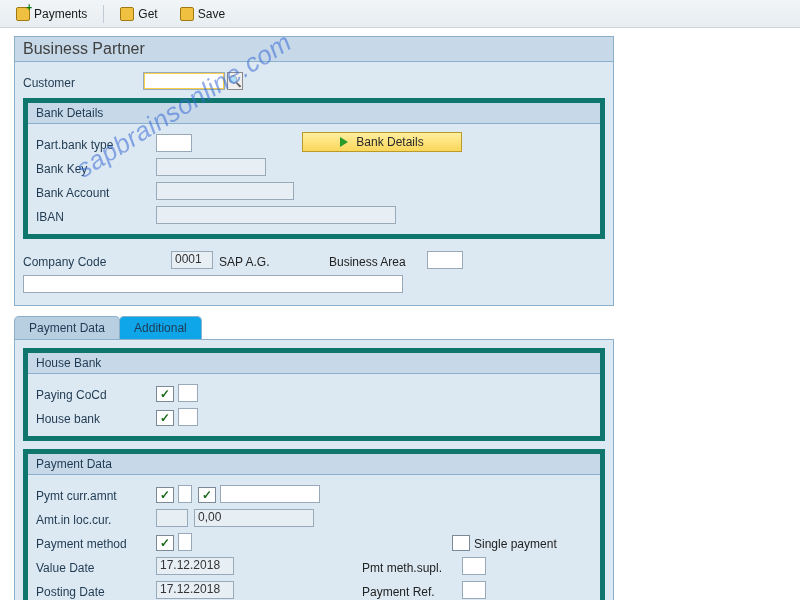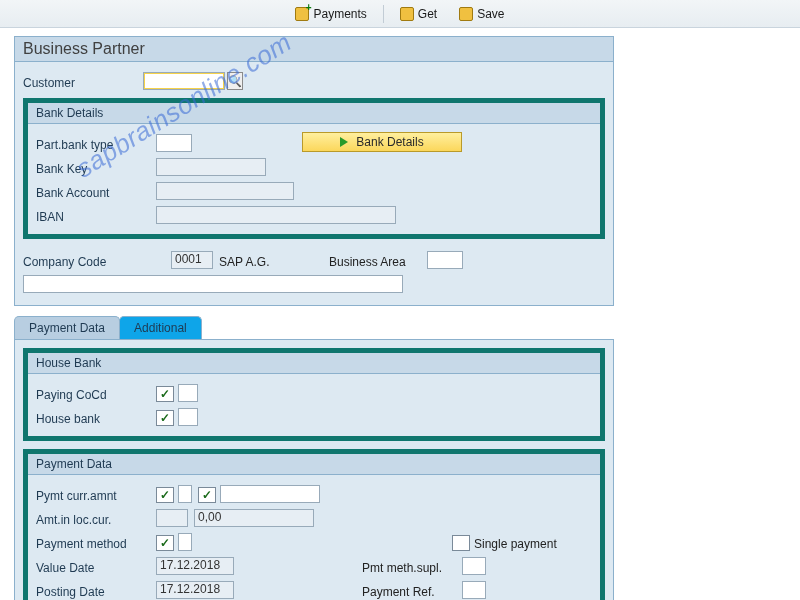--- a/index.html
+++ b/index.html
@@ -13,26 +13,25 @@
   .viewport {
     width: 800px;
     height: 600px;
     overflow: hidden;
     background: #fff;
     position: relative;
   }
   .toolbar {
     background: linear-gradient(#f2f5f7, #e7edf1);
     border-bottom: 1px solid #c9d4dd;
-    padding: 4px 22px;
+    padding: 4px 10px;
     display: flex;
     align-items: center;
     gap: 10px;
     height: 28px;
-    justify-content: center;
   }
   .tool-btn {
     display: inline-flex;
     align-items: center;
     gap: 4px;
     padding: 2px 6px;
     cursor: pointer;
     color: #1a1a1a;
   }
   .tool-icon {

